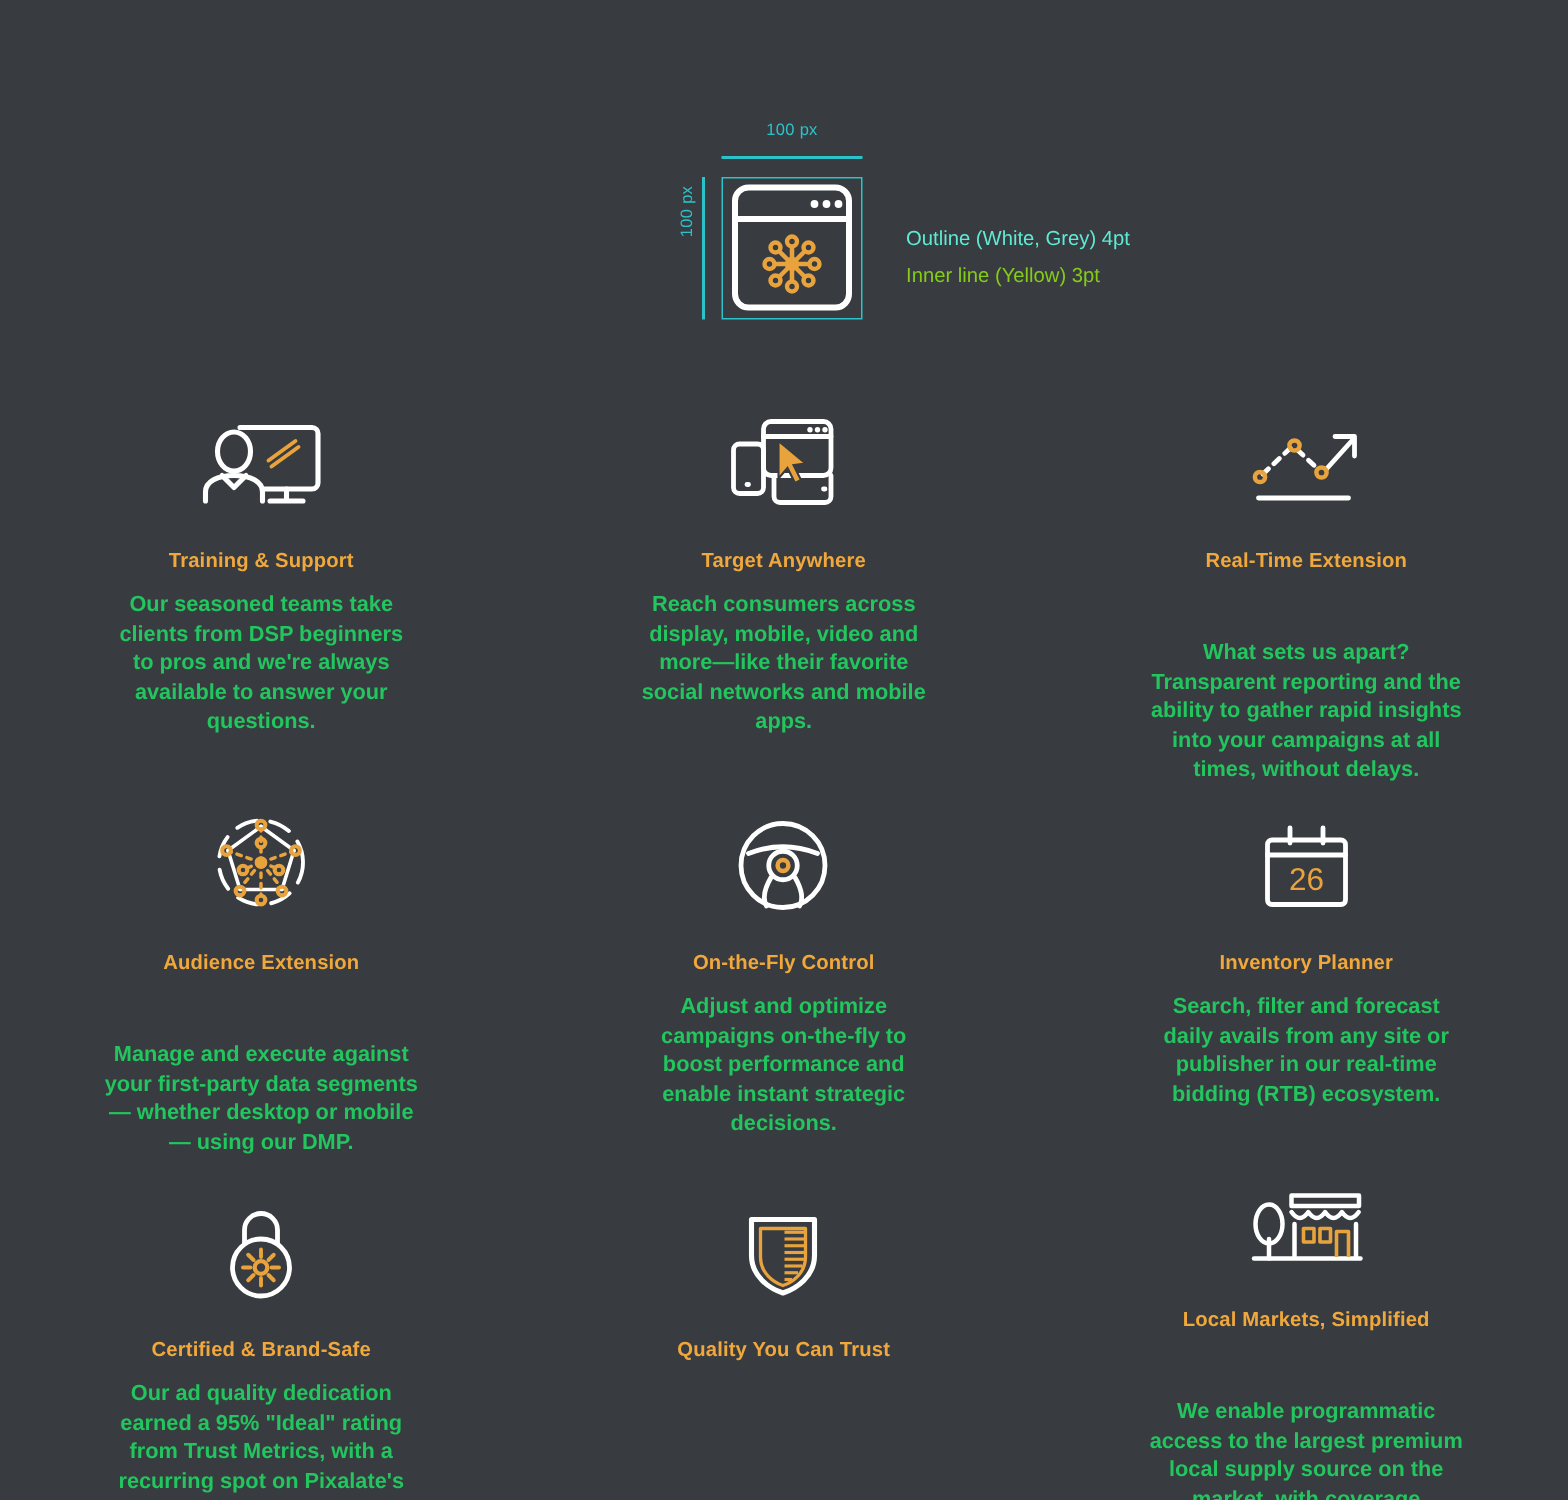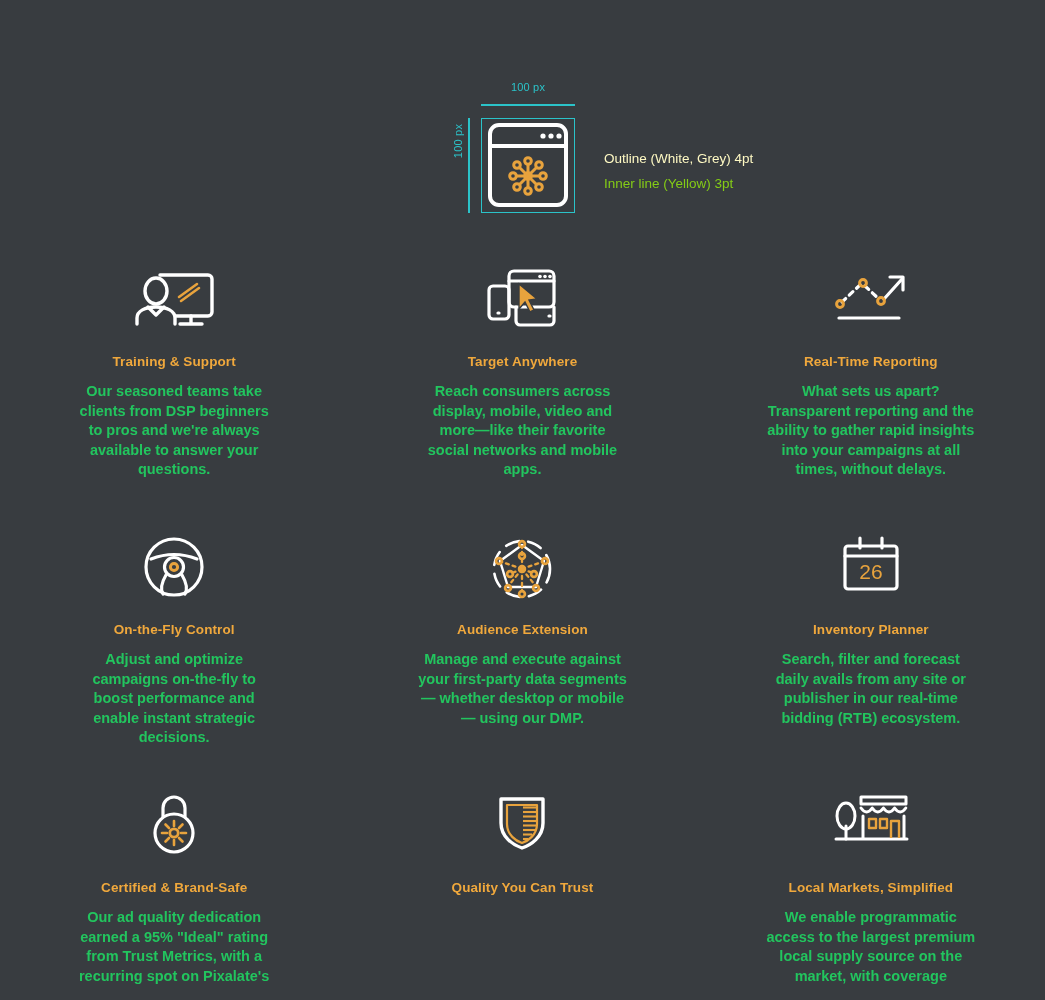--- a/index.html
+++ b/index.html
@@ -84,21 +84,21 @@
     width: 94px;
     height: 95px;
   }
   .spec-legend {
     position: absolute;
     left: 604px;
     top: 146px;
     font-size: 13.5px;
     line-height: 25px;
   }
-  .legend-white { color: #fef9c3; }
+  .legend-white { color: #5eead4; }
   .legend-yellow { color: #84cc16; }
 
   
   .grid {
     position: absolute;
     left: 0;
     top: 268px;
     width: 1045px;
   }
   .row {
@@ -112,42 +112,43 @@
     flex: 1 1 0;
     display: flex;
     flex-direction: column;
     align-items: center;
     padding: 0 22px;
     box-sizing: border-box;
   }
   .cell-icon {
     height: 72px;
     display: flex;
-    align-items: flex-start;
+    align-items: flex-end;
     justify-content: center;
     margin-bottom: 14px;
   }
   .cell-title {
     font-size: 13.5px;
     font-weight: bold;
     color: #f0a83c;
     letter-spacing: .1px;
     margin-bottom: 13px;
     text-align: center;
     white-space: nowrap;
+    margin-top: 12px;
   }
   .cell-body {
     font-size: 14.5px;
     font-weight: bold;
     line-height: 19.6px;
     color: #22c55e;
     text-align: center;
     max-width: 205px;
   }
-  .cell-body.wide { max-width: 215px; }
+  .cell-body.wide { max-width: 215px; margin-top: 32px; }
 </style>
 </head>
 <body>
 
 <div class="page">
 
   <div class="spec">
 
     <div class="spec-top-label">100 px</div>
     <div class="spec-top-rule"></div>
@@ -254,43 +255,26 @@
               <polyline points="57,9 70,9 70,22"></polyline>
               <line x1="6" y1="50" x2="66" y2="50"></line>
             </g>
             <g fill="none" stroke="#e8a33d" stroke-width="3">
               <circle cx="7" cy="36" r="3.4"></circle>
               <circle cx="30" cy="15" r="3.4"></circle>
               <circle cx="48" cy="33" r="3.4"></circle>
             </g>
           </svg>
         </div>
-        <div class="cell-title">Real-Time Reporting</div>
+        <div class="cell-title">Real-Time Extension</div>
         <div class="cell-body wide">What sets us apart? Transparent reporting and the ability to gather rapid insights into your campaigns at all times, without delays.</div>
       </div>
     </div>
 
     <div class="row row-2">
-
-      <div class="cell">
-        <div class="cell-icon">
-          <svg width="62" height="62" viewBox="0 0 62 62">
-            <g fill="none" stroke="#ffffff" stroke-width="3.2" stroke-linecap="round" stroke-linejoin="round">
-              <circle cx="31" cy="31" r="28"></circle>
-              <circle cx="31" cy="31" r="9.5"></circle>
-              <path d="M8 23 q23 -9 46 0"></path>
-              <path d="M23 39 q-7 12 -3 19"></path>
-              <path d="M39 39 q7 12 3 19"></path>
-            </g>
-            <circle cx="31" cy="31" r="3.6" fill="none" stroke="#e8a33d" stroke-width="3"></circle>
-          </svg>
-        </div>
-        <div class="cell-title">On-the-Fly Control</div>
-        <div class="cell-body">Adjust and optimize campaigns on-the-fly to boost performance and enable instant strategic decisions.</div>
-      </div>
 
       <div class="cell">
         <div class="cell-icon">
           <svg width="68" height="66" viewBox="0 0 68 66">
             <g fill="none" stroke="#ffffff" stroke-width="2.6" stroke-linecap="round" stroke-dasharray="14 9">
               <circle cx="34" cy="33" r="28"></circle>
             </g>
             <g fill="none" stroke="#ffffff" stroke-width="2.4" stroke-linecap="round">
               <line x1="34" y1="9" x2="12" y2="25"></line>
               <line x1="34" y1="9" x2="56" y2="25"></line>
@@ -317,20 +301,37 @@
               <circle cx="48" cy="52" r="2.9"></circle>
               <circle cx="34" cy="58" r="2.9"></circle>
               <circle cx="22" cy="38" r="2.9"></circle>
               <circle cx="46" cy="38" r="2.9"></circle>
               <circle cx="34" cy="20" r="2.9"></circle>
             </g>
           </svg>
         </div>
         <div class="cell-title">Audience Extension</div>
         <div class="cell-body wide">Manage and execute against your first-party data segments — whether desktop or mobile — using our DMP.</div>
+      </div>
+
+      <div class="cell">
+        <div class="cell-icon">
+          <svg width="62" height="62" viewBox="0 0 62 62">
+            <g fill="none" stroke="#ffffff" stroke-width="3.2" stroke-linecap="round" stroke-linejoin="round">
+              <circle cx="31" cy="31" r="28"></circle>
+              <circle cx="31" cy="31" r="9.5"></circle>
+              <path d="M8 23 q23 -9 46 0"></path>
+              <path d="M23 39 q-7 12 -3 19"></path>
+              <path d="M39 39 q7 12 3 19"></path>
+            </g>
+            <circle cx="31" cy="31" r="3.6" fill="none" stroke="#e8a33d" stroke-width="3"></circle>
+          </svg>
+        </div>
+        <div class="cell-title">On-the-Fly Control</div>
+        <div class="cell-body">Adjust and optimize campaigns on-the-fly to boost performance and enable instant strategic decisions.</div>
       </div>
 
       <div class="cell">
         <div class="cell-icon">
           <svg width="58" height="58" viewBox="0 0 58 58">
             <g fill="none" stroke="#ffffff" stroke-width="3.2" stroke-linecap="round" stroke-linejoin="round">
               <path d="M6 10 h46 a3 3 0 0 1 3 3 v37 a3 3 0 0 1 -3 3 h-46 a3 3 0 0 1 -3 -3 v-37 a3 3 0 0 1 3 -3 z"></path>
               <line x1="3" y1="20" x2="55" y2="20"></line>
               <line x1="18" y1="2" x2="18" y2="12"></line>
               <line x1="40" y1="2" x2="40" y2="12"></line>

